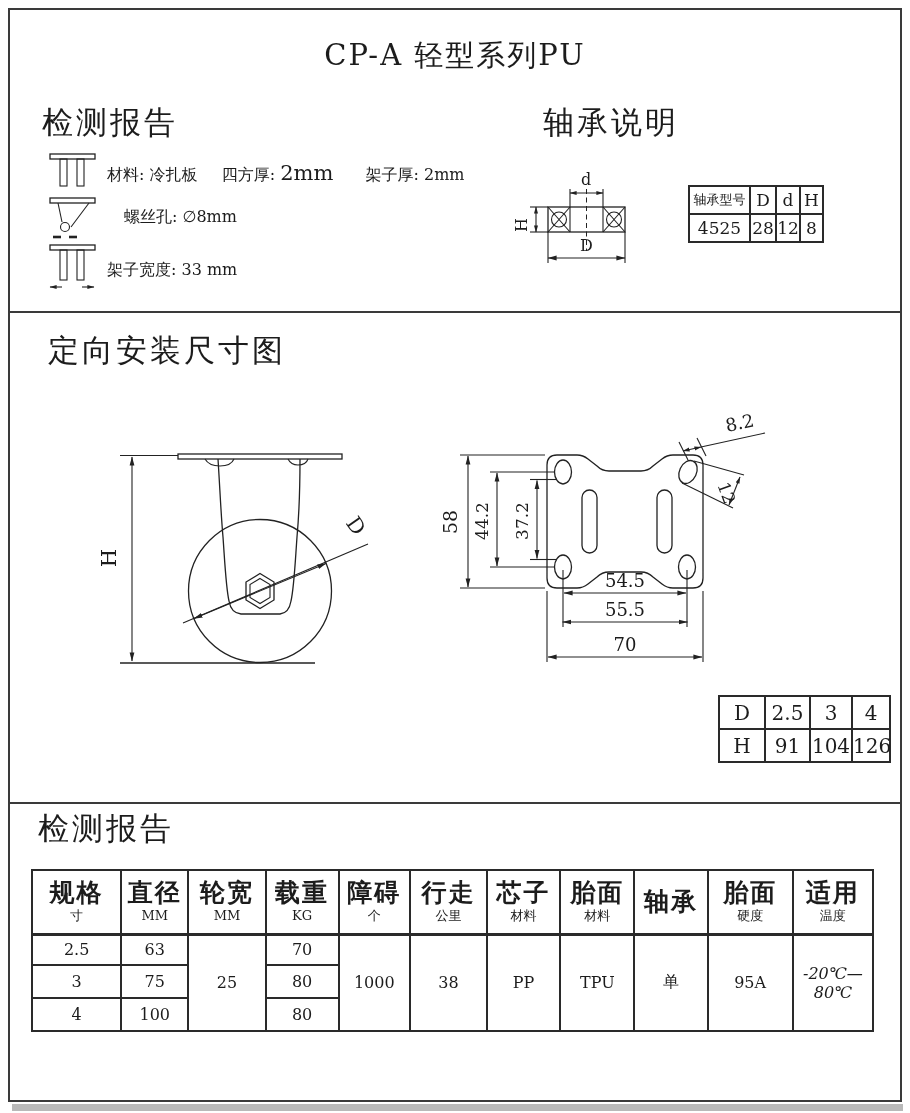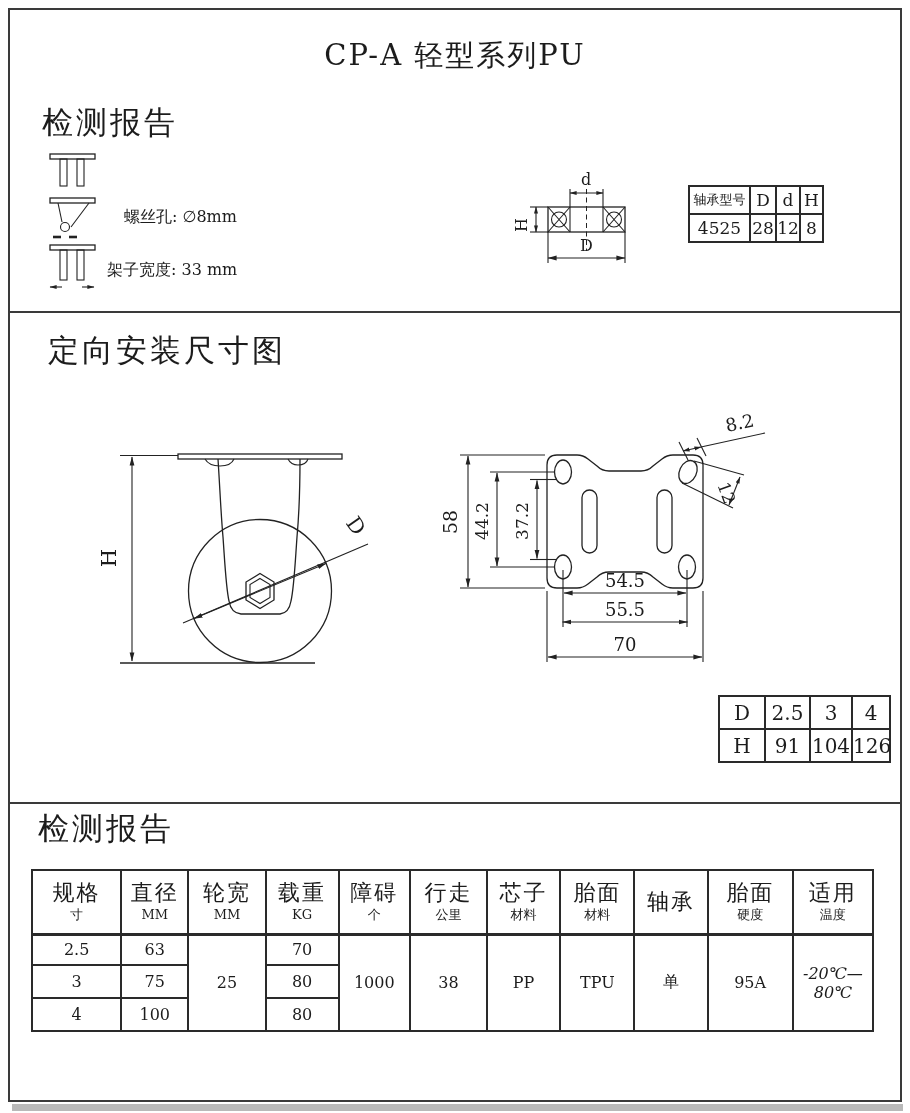--- a/index.html
+++ b/index.html
@@ -16,21 +16,21 @@
   .mid-val { font-size:16px; }
   table { border-collapse:collapse; table-layout:fixed; }
   td, th { border:2px solid #2a2a2a; text-align:center; vertical-align:middle; font-weight:normal; padding:0; }
   .bearing-table { position:absolute; left:688px; top:185px; width:134px; }
   .bearing-table td { height:28px; font-size:17px; }
   .bearing-table .model-h { font-size:13px; }
   .dh-table { position:absolute; left:718px; top:695px; width:171px; }
   .dh-table td { height:33px; font-size:20px; }
   .report-table { position:absolute; left:31px; top:869px; width:843px; }
   .report-table th { border-bottom:3px solid #2a2a2a; height:64px; }
-  .report-table .h-main { font-size:22px; font-weight:400; letter-spacing:2px; line-height:1.2; }
+  .report-table .h-main { font-size:25px; font-weight:700; letter-spacing:2px; line-height:1.2; }
   .report-table .h-sub { font-size:13px; line-height:1.3; }
   .report-table td { font-size:16px; }
   .r1 { height:31px; } .r2 { height:33px; } .r3 { height:33px; }
   .temp-cell { font-size:13px;font-style:italic; }
   svg { position:absolute; overflow:visible; }
   svg text { font-family:"DejaVu Serif", serif; fill:#1c1c1c; }
   .ln { stroke:#222; stroke-width:1.3; fill:none; }
   .thin { stroke:#222; stroke-width:1.1; fill:none; }
   .dash { stroke:#222; stroke-width:1; fill:none; stroke-dasharray:5 3.5; }
 </style>
@@ -57,40 +57,48 @@
 
   <div class="doc-title">CP-A  轻型系列PU</div>
 
   <div class="section-heading" style="left:42px; top:102px">检测报告</div>
 
   <svg style="left:48px; top:152px" width="52" height="42">
     <rect class="ln" x="2" y="2" width="45" height="5"></rect>
     <rect class="thin" x="12" y="7" width="7" height="27"></rect>
     <rect class="thin" x="29" y="7" width="7" height="27"></rect>
   </svg>
+  <div class="frame-line" style="left:107px; top:161px">
+    <span>材料: 冷扎板</span>
+    <span style="display:inline-block;width:14px"></span>
+    <span>四方厚: </span><span class="big-val">2mm</span>
+    <span style="display:inline-block;width:22px"></span>
+    <span>架子厚: </span><span class="mid-val">2mm</span>
+  </div>
 
   <svg style="left:48px; top:196px" width="52" height="48">
     <rect class="ln" x="2" y="2" width="45" height="5"></rect>
     <line class="thin" x1="10" y1="7" x2="14" y2="26"></line>
     <line class="thin" x1="41" y1="7" x2="23" y2="31"></line>
     <circle class="thin" cx="17" cy="31" r="4.5"></circle>
     <line x1="5" y1="41" x2="13" y2="41" stroke="#222" stroke-width="2.6"></line>
     <line x1="21" y1="41" x2="29" y2="41" stroke="#222" stroke-width="2.6"></line>
   </svg>
   <div class="frame-line" style="left:124px; top:207px">螺丝孔: ∅8mm</div>
 
   <svg style="left:48px; top:243px" width="52" height="50">
     <rect class="ln" x="2" y="2" width="45" height="5"></rect>
     <rect class="thin" x="12" y="7" width="7" height="30"></rect>
     <rect class="thin" x="29" y="7" width="7" height="30"></rect>
     <line class="thin" x1="2" y1="44" x2="14" y2="44" marker-start="url(#arrS)"></line>
     <line class="thin" x1="34" y1="44" x2="46" y2="44" marker-end="url(#arrS)"></line>
   </svg>
   <div class="frame-line" style="left:107px; top:260px">架子宽度: 33 mm</div>
 
+  <div class="section-heading" style="left:543px; top:102px">轴承说明</div>
 
   <svg style="left:520px; top:165px" width="135" height="110">
 
     <rect class="ln" x="28" y="42" width="77" height="25"></rect>
     <line class="thin" x1="50" y1="42" x2="50" y2="67"></line>
     <line class="thin" x1="83" y1="42" x2="83" y2="67"></line>
     <circle class="thin" cx="39" cy="54.5" r="7.5"></circle>
     <circle class="thin" cx="94" cy="54.5" r="7.5"></circle>
     <line class="thin" x1="28" y1="42" x2="50" y2="67"></line>
     <line class="thin" x1="28" y1="67" x2="50" y2="42"></line>

